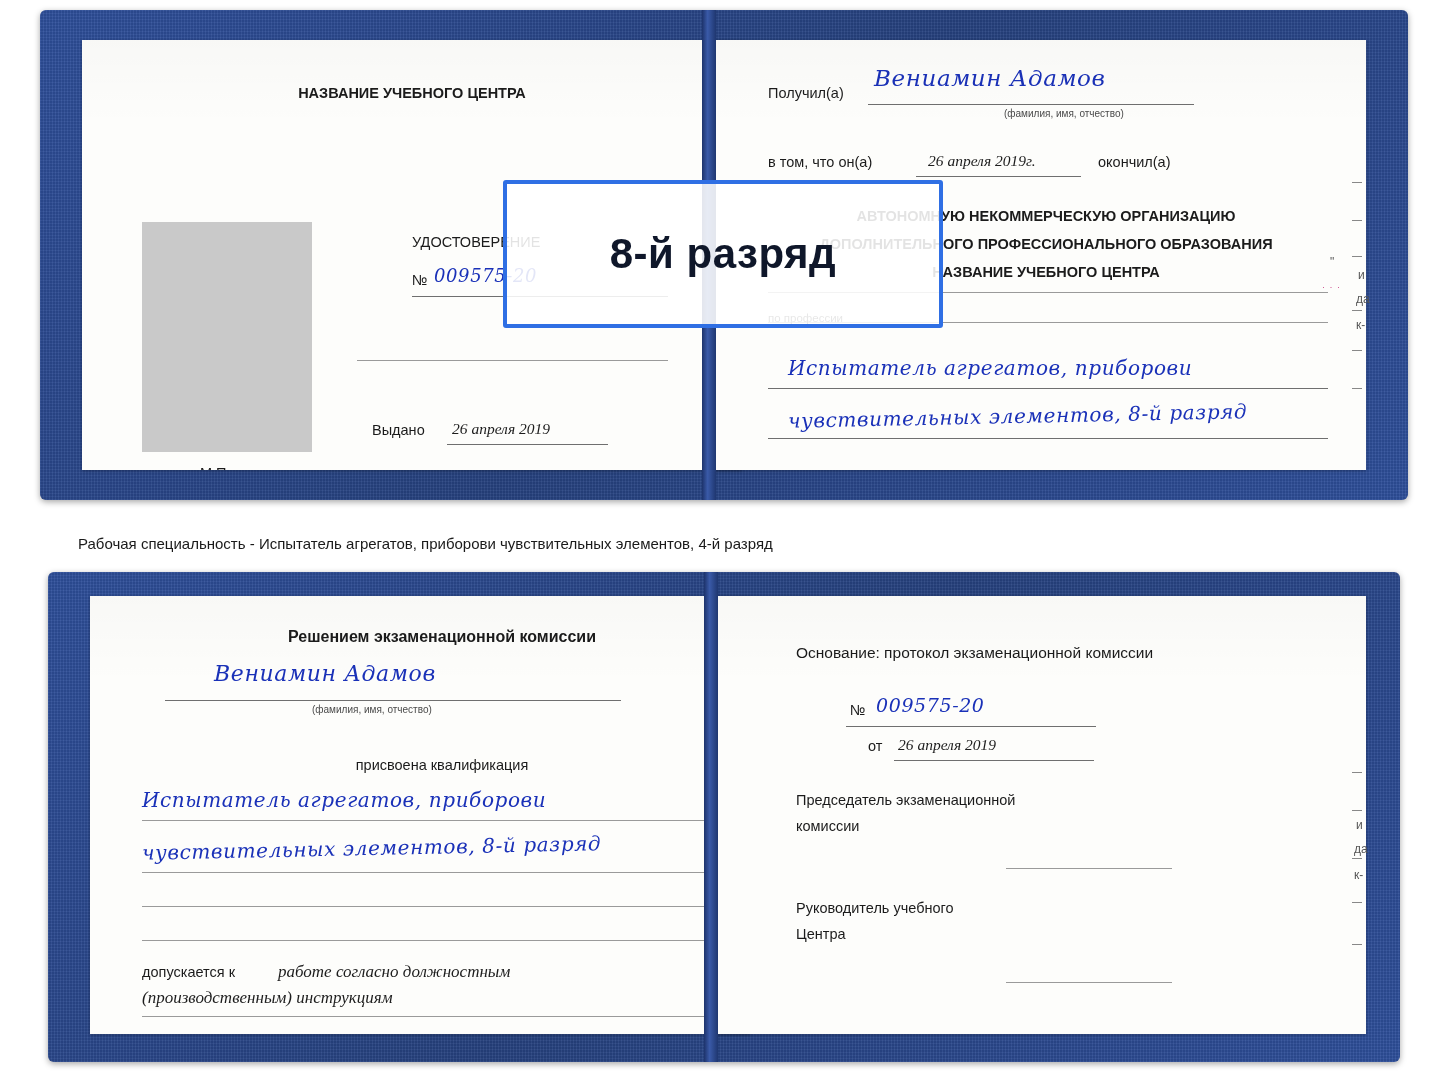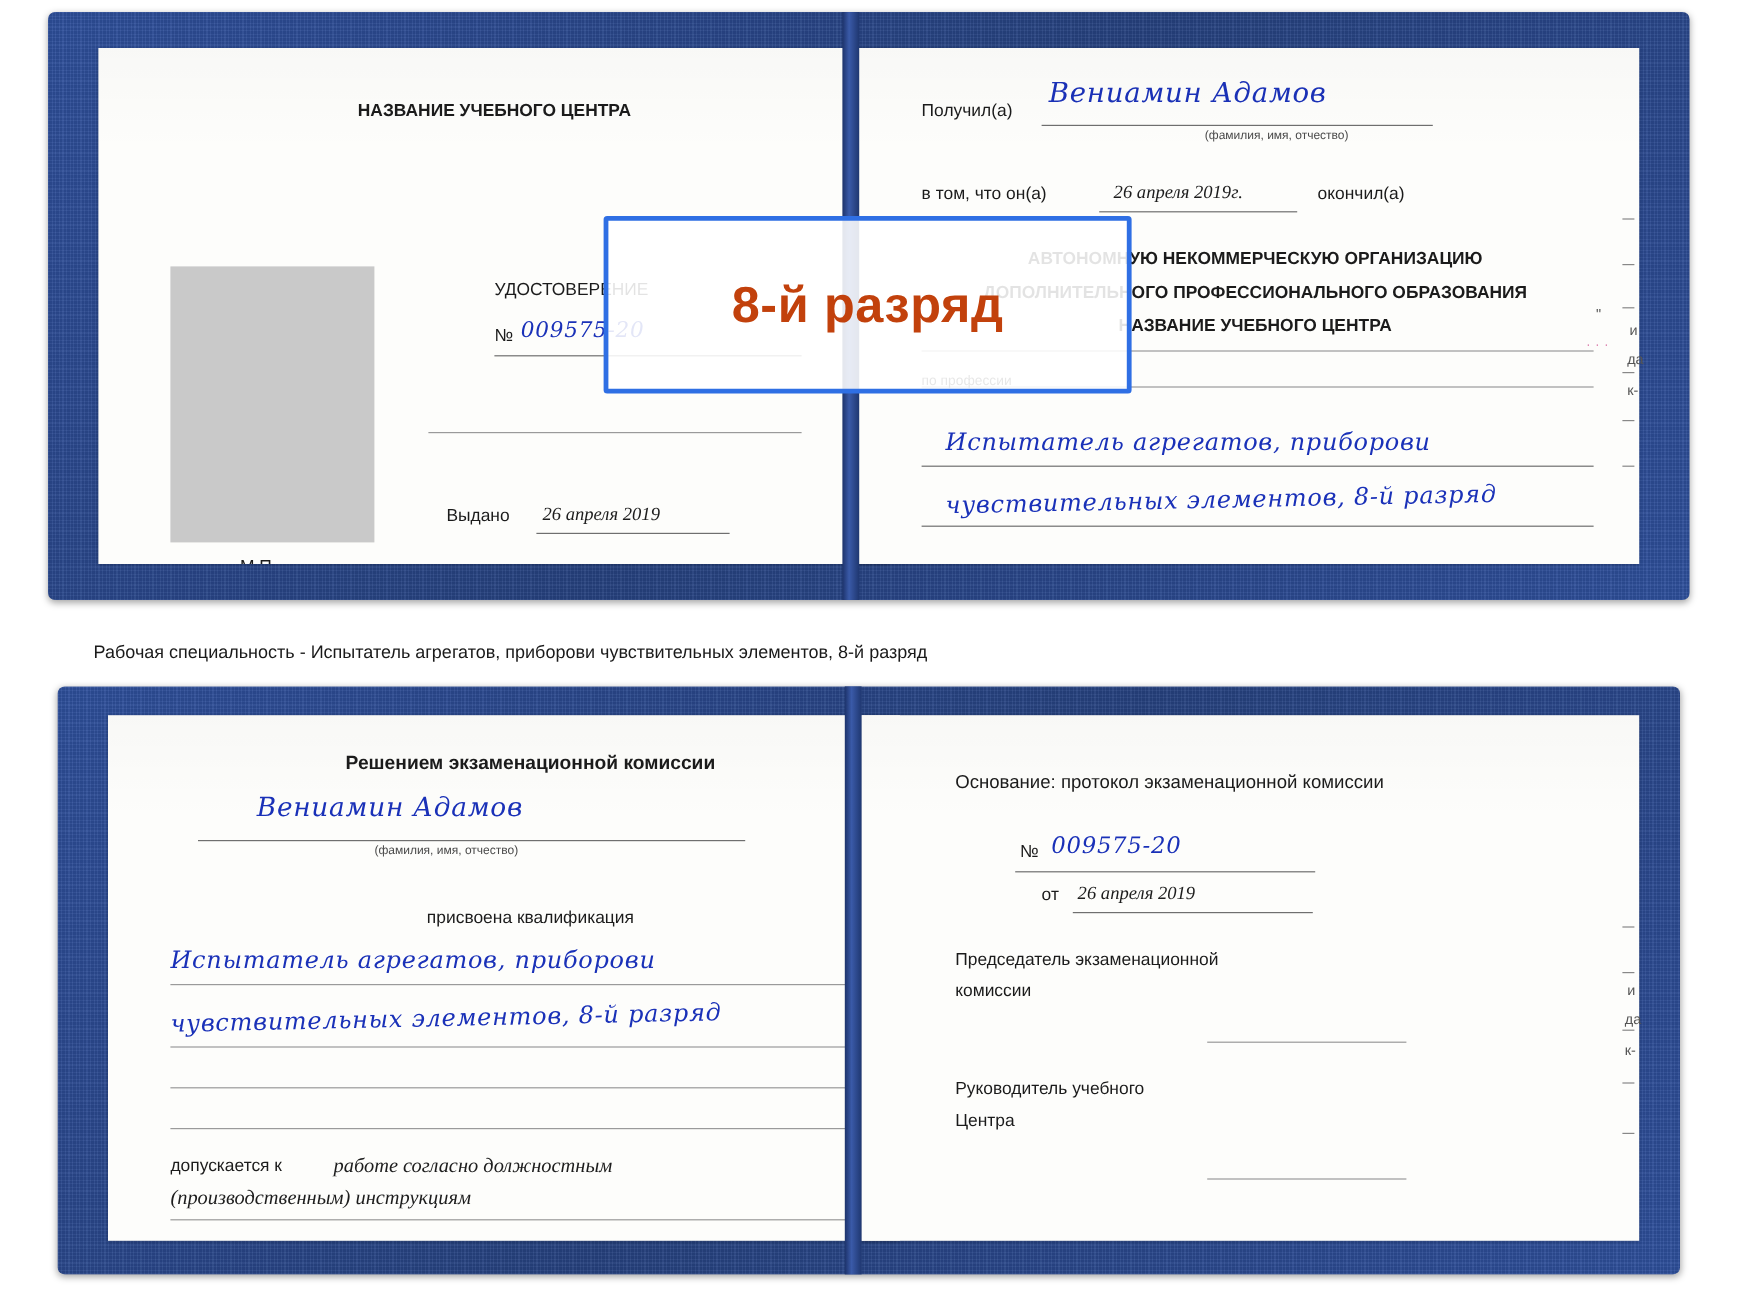--- a/index.html
+++ b/index.html
@@ -105,21 +105,21 @@
     border-radius: 3px;
     background: rgba(255,255,255,0.88);
     z-index: 20;
     display: flex;
     align-items: center;
     justify-content: center;
   }
   .highlight-box span {
     font-size: 42px;
     font-weight: bold;
-    color: #c2410c;
+    color: #0f172a;
     letter-spacing: 0.5px;
   }
 
   
   .caption {
     position: absolute;
     font-size: 15px;
     color: #1a1a1a;
     line-height: 1.45;
     width: 1000px;
@@ -210,21 +210,21 @@
   <div class="edge-text" style="left:1318px; top:258px;">и</div>
   <div class="edge-text" style="left:1316px; top:282px;">да</div>
   <div class="edge-text" style="left:1316px; top:308px;">к-</div>
   <div class="stamp-dots" style="left:1282px; top:272px;">· · ·</div>
 </div>
 
 <div class="highlight-box" style="left:503px; top:180px; width:432px; height:140px;">
   <span>8-й разряд</span>
 </div>
 
-<div class="caption" style="left:78px; top:533px;">Рабочая специальность - Испытатель агрегатов, приборови чувствительных элементов, 8-й разряд</div>
+<div class="caption" style="left:78px; top:533px;">Рабочая специальность - Испытатель агрегатов, приборови чувствительных элементов, 4-й разряд</div>
 
 <div class="book" style="left:48px; top:572px; width:1352px; height:490px;">
 
   <div class="page" style="left:42px; top:24px; width:660px; height:438px;">
 
     <div class="lbl bold center" style="left:352px; top:32px; font-size:16px;">Решением экзаменационной комиссии</div>
 
     <div class="hand" style="left:124px; top:65px; font-size:22px;">Вениамин Адамов</div>
     <div class="rule" style="left:75px; top:104px; width:456px;"></div>
     <div class="lbl tiny" style="left:222px; top:108px;">(фамилия, имя, отчество)</div>

